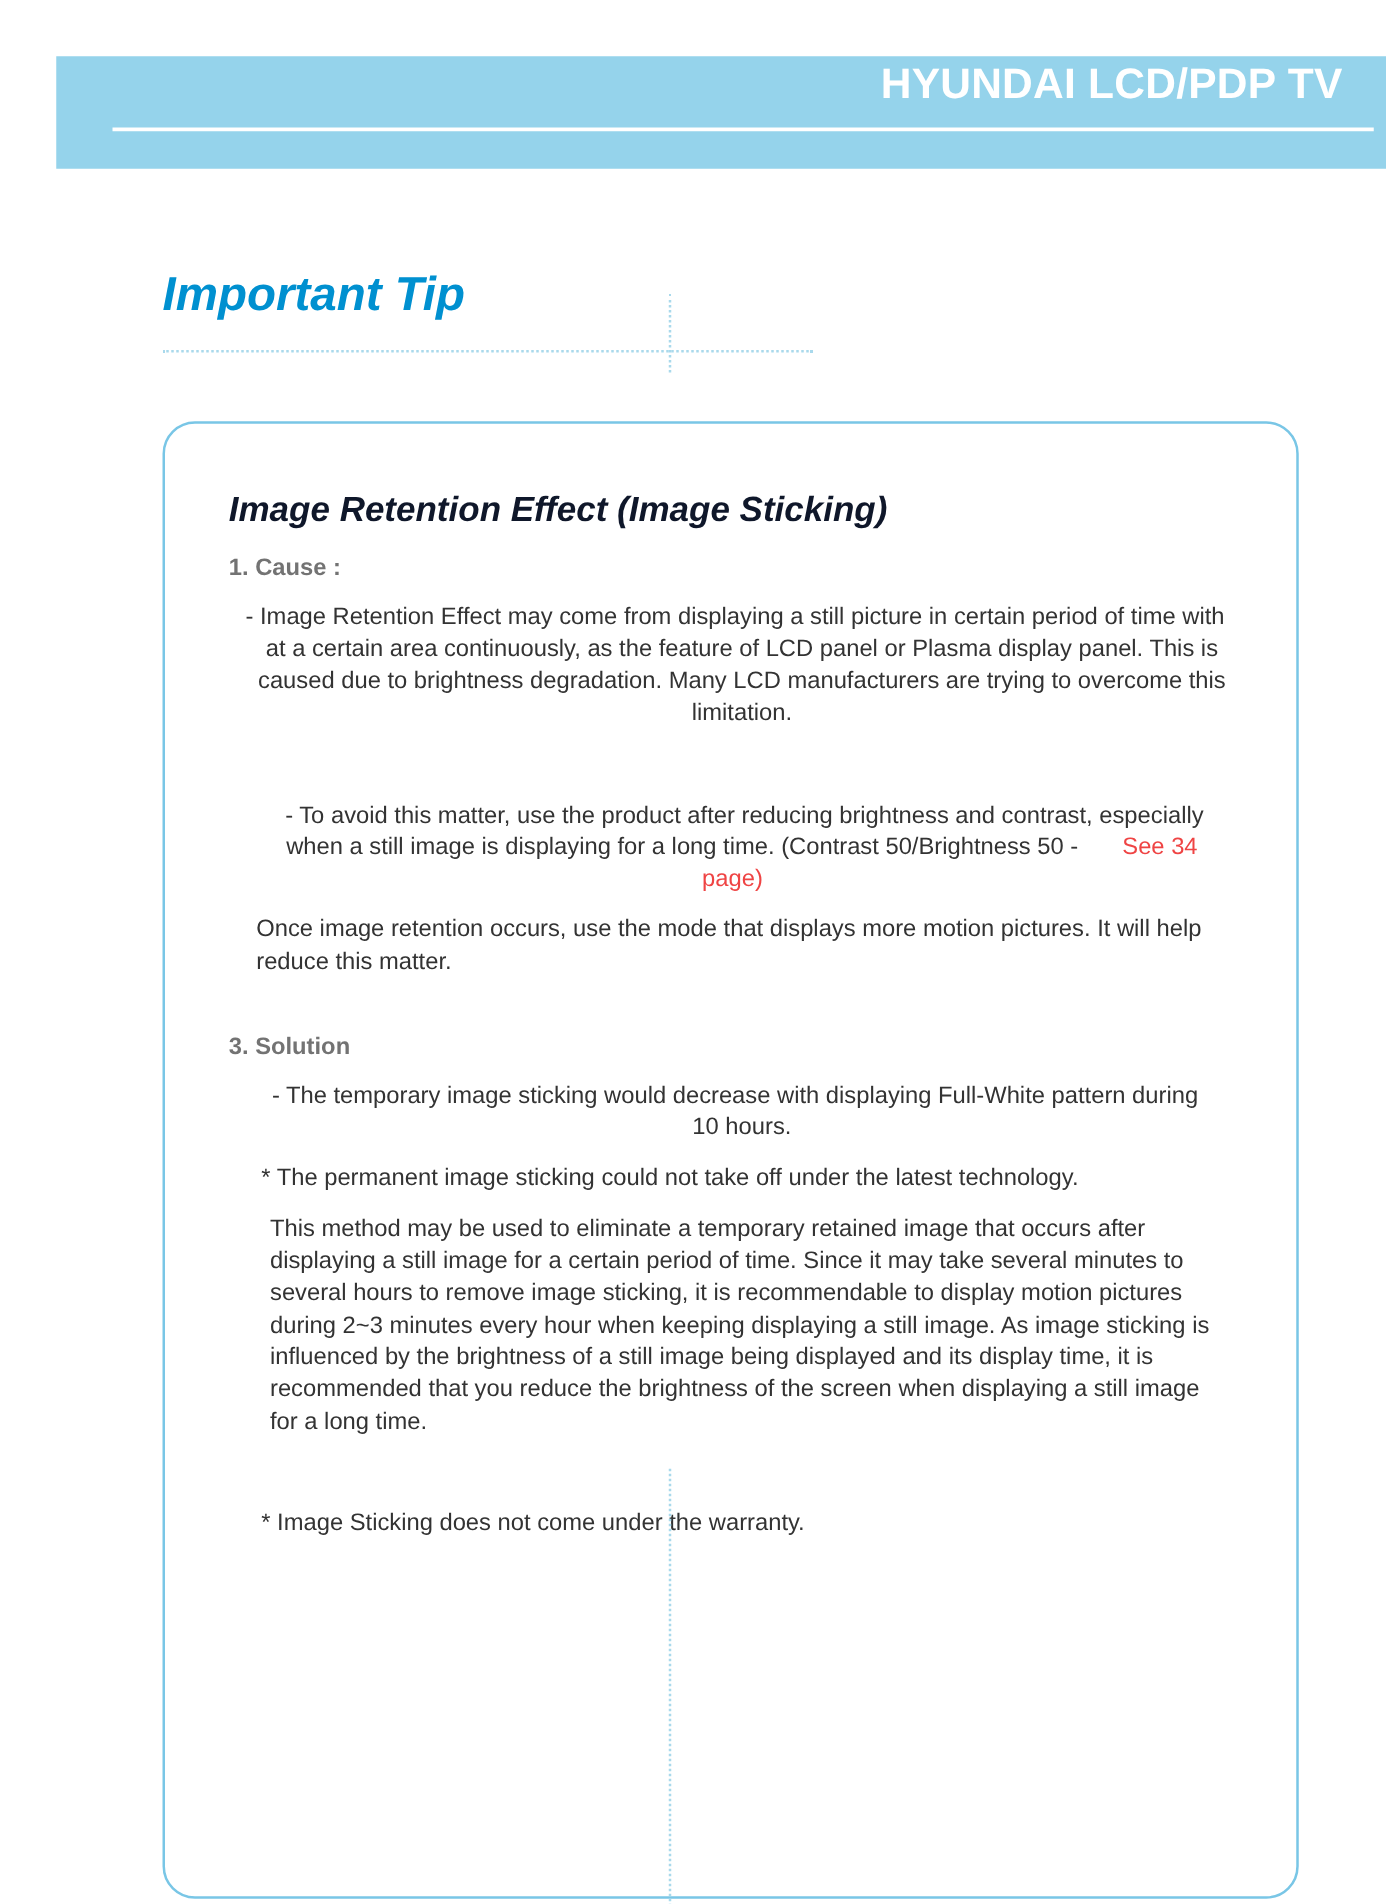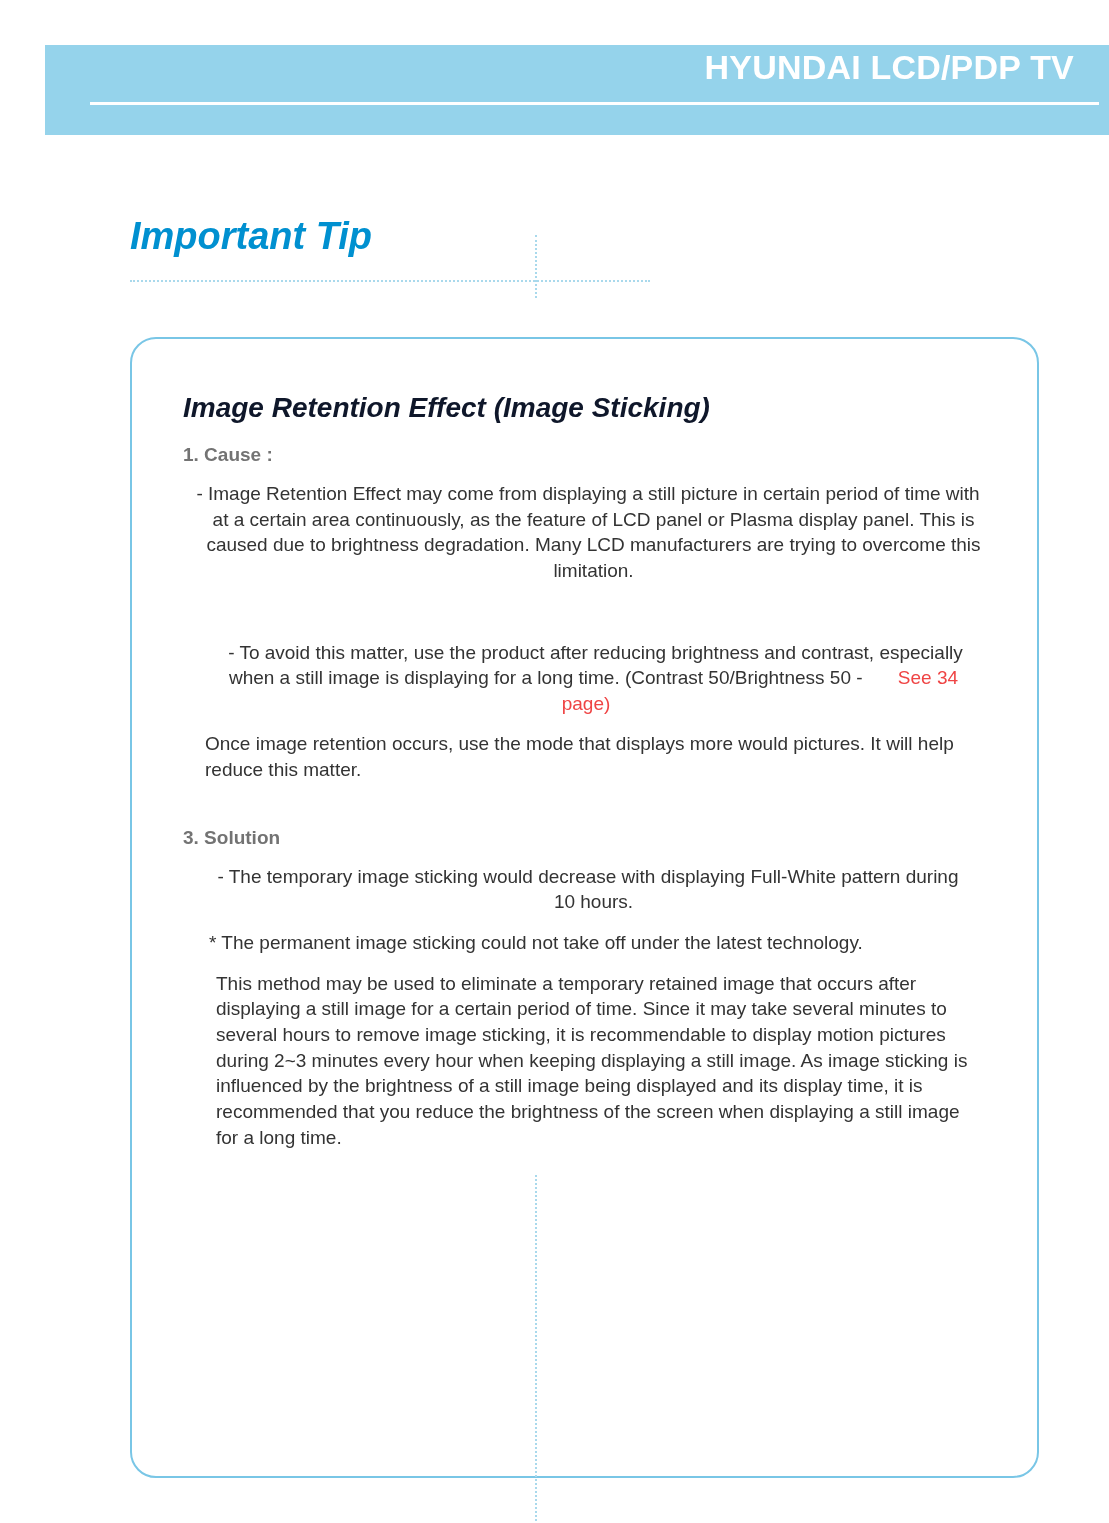--- a/index.html
+++ b/index.html
@@ -117,29 +117,30 @@
 
     <div class="section-label">1. Cause :</div>
     <div class="body-text indent">-  Image Retention Effect may come from displaying a still picture in certain period of time with at a certain area continuously, as the feature of LCD panel or Plasma display panel. This is caused due to brightness degradation. Many LCD manufacturers are trying to overcome this limitation.</div>
 
     <div class="spacer-lg"></div>
 
     <div class="body-text">
       <div class="indent">
         <span>- To avoid this matter, use the product after reducing brightness and contrast, especially when a still image is displaying for a long time. (Contrast 50/Brightness 50 - </span><span class="link-ital">See 34 page)</span>
       </div>
-      <div style="padding-left:7px;">Once image retention occurs, use the mode that displays more would pictures. It will help reduce this matter.</div>
+      <div style="padding-left:7px;">Once image retention occurs, use the mode that displays more motion pictures. It will help reduce this matter.</div>
     </div>
 
     <div class="spacer-md"></div>
 
     <div class="section-label">3. Solution</div>
     <div class="body-text">
       <div class="indent">- The temporary image sticking would decrease with displaying Full-White pattern during 10 hours.</div>
       <div style="padding-left:11px;">* The permanent image sticking could not take off under the latest technology.</div>
       <div class="indent-sub">This method may be used to eliminate a temporary retained image that occurs after displaying a still image for a certain period of time. Since it may take several minutes to several hours to remove image sticking, it is recommendable to display motion pictures during 2~3 minutes every hour when keeping displaying a still image. As image sticking is influenced by the brightness of a still image being displayed and its display time, it is recommended that you reduce the brightness of the screen when displaying a still image for a long time.</div>
       <div class="spacer-lg"></div>
+      <div style="padding-left:11px;">* Image Sticking does not come under the warranty.</div>
     </div>
   </div>
 
   <div class="dotted-v-bottom"></div>
 
 </div>
 
 </body></html>

